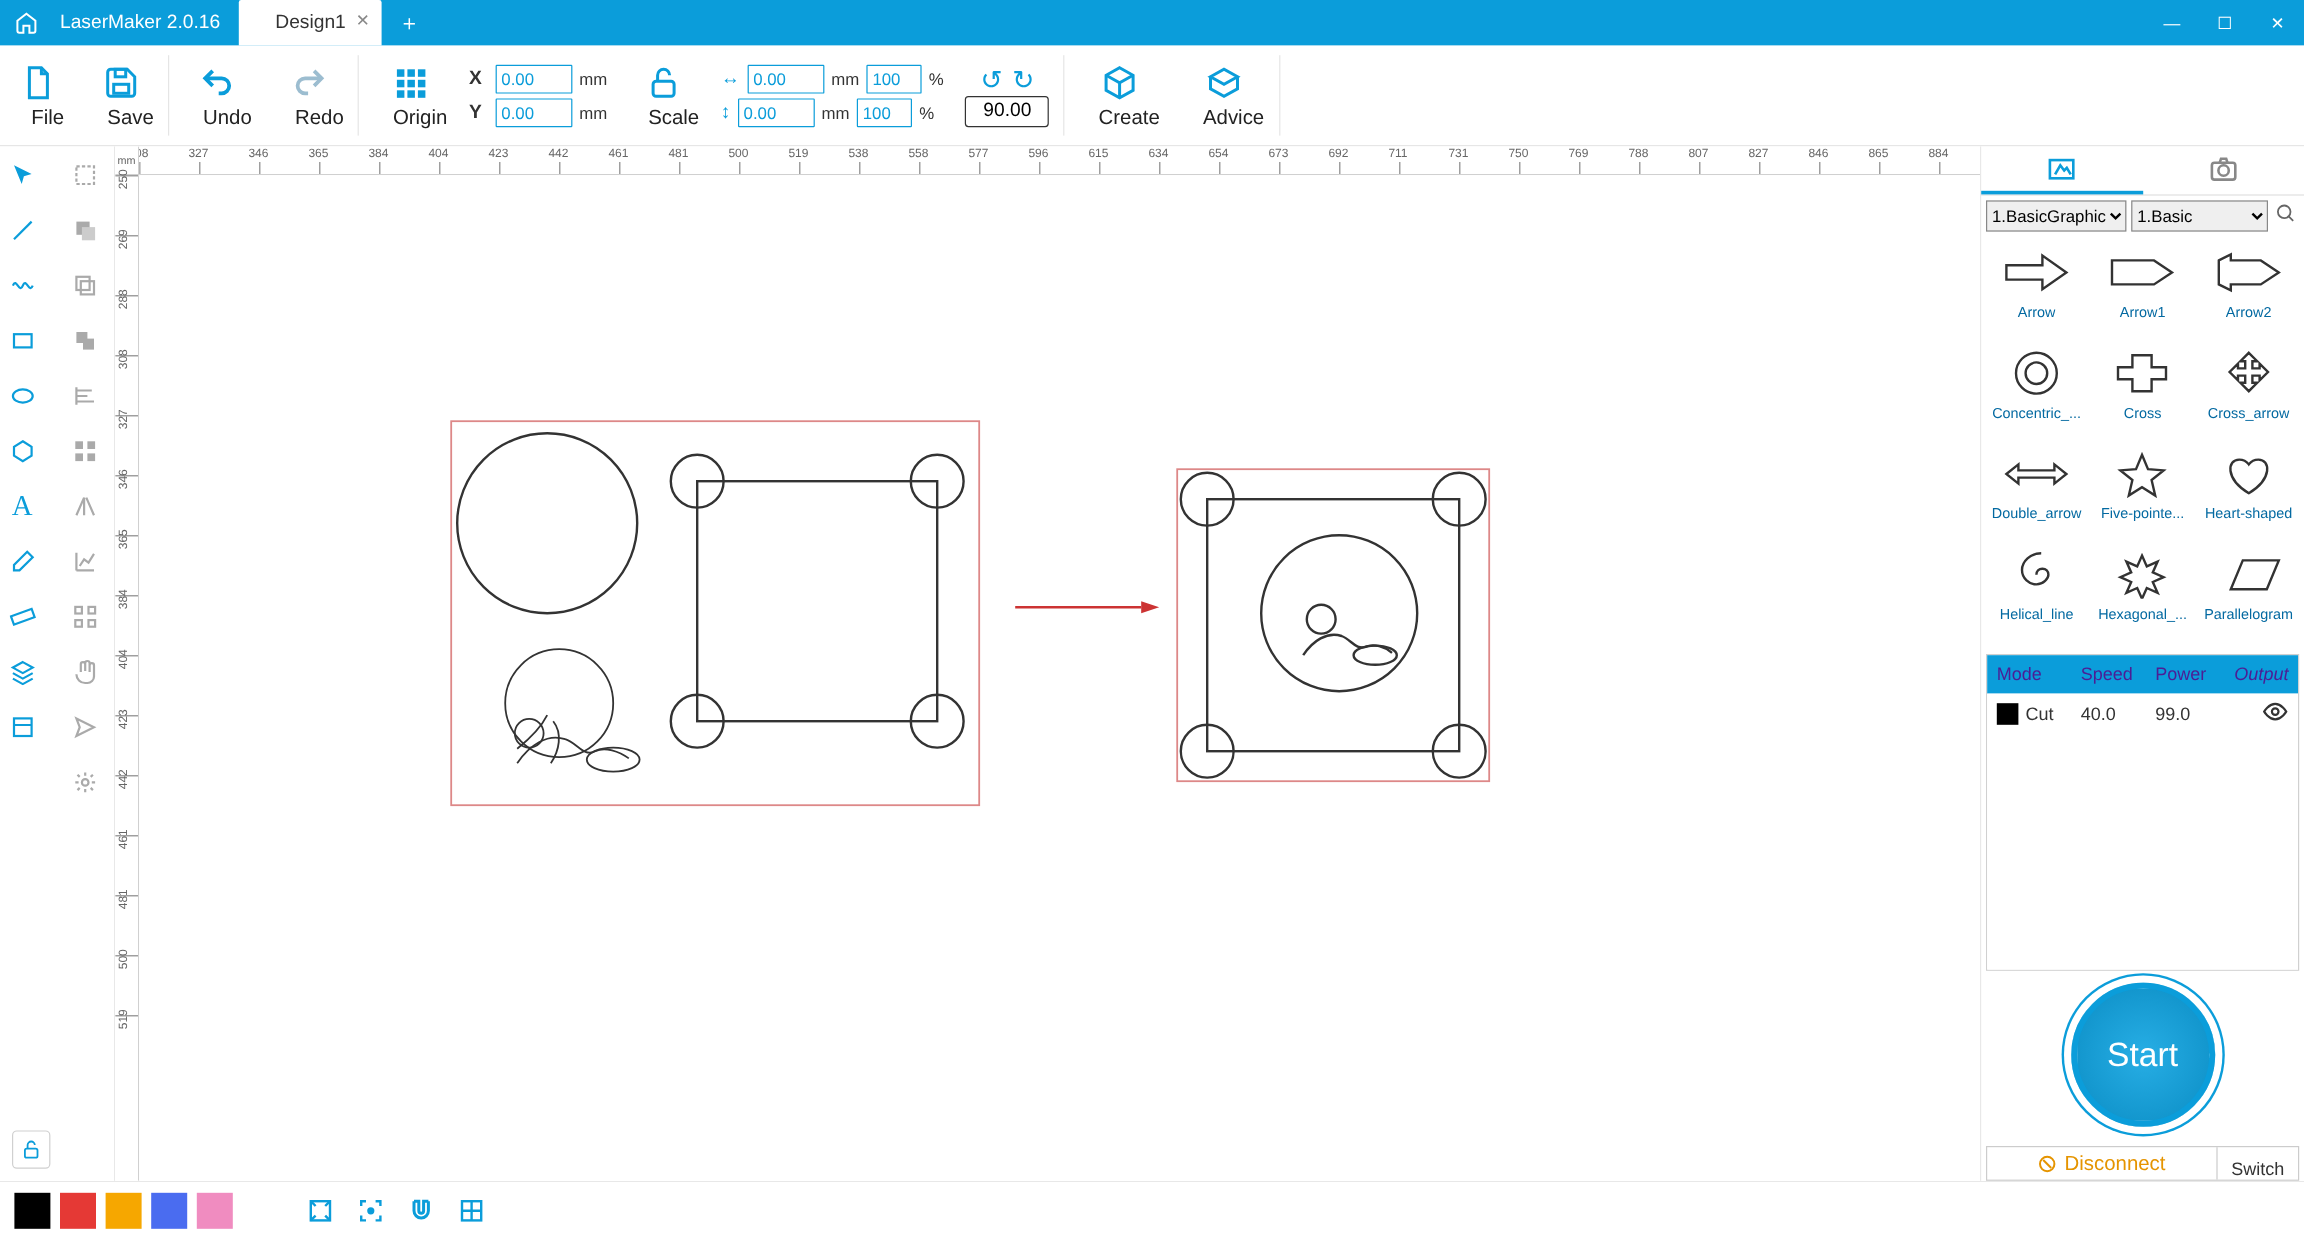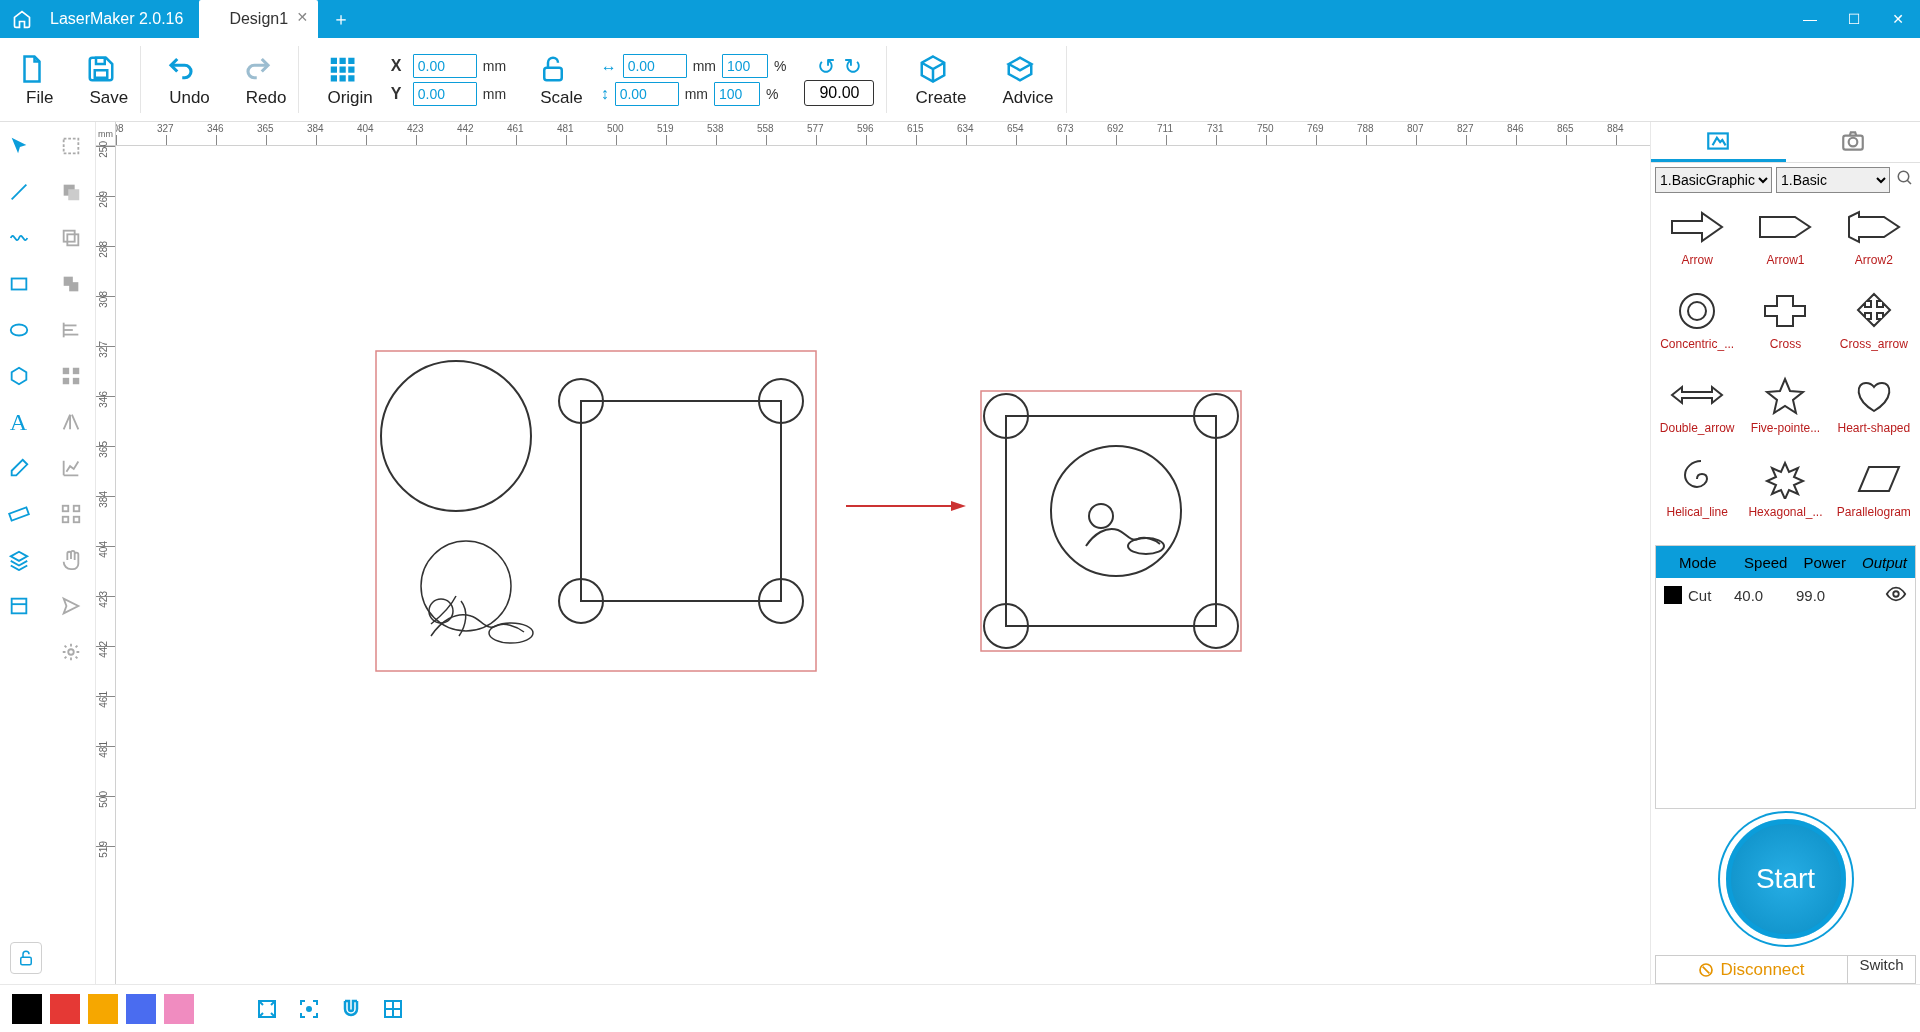--- a/index.html
+++ b/index.html
@@ -57,38 +57,38 @@
 
 
 .rightpanel { width: 270px; background: #fff; border-left: 1px solid #e8e8e8; display: flex; flex-direction: column; }
 .rp-tabs { height: 46px; display: flex; border-bottom: 1px solid #e0e0e0; }
 .rp-tab { flex: 1; display: flex; align-items: center; justify-content: center; color: #333; font-size: 22px; border-bottom: 3px solid transparent;}
 .rp-tab.active { border-bottom-color: #0b9dda; color:#0b9dda;}
 .rp-selects { display: flex; padding: 4px 4px; gap: 4px; }
 .rp-selects select { flex: 1; height: 26px; border: 1px solid #888; font-size: 14px; }
 .rp-search { width:22px; height:22px; color:#666; display:flex; align-items:center; justify-content:center;}
 .shape-grid { display: grid; grid-template-columns: repeat(3, 1fr); gap: 4px 4px; padding: 4px; overflow-y:auto; height: 380px;}
-.shape-cell { display: flex; flex-direction: column; align-items: center; font-size: 12px; color: #b91c1c;}
+.shape-cell { display: flex; flex-direction: column; align-items: center; font-size: 12px; color: #0369a1;}
 .shape-cell .s-icn { width: 70px; height: 52px; display: flex; align-items: center; justify-content: center; color:#333;}
 .shape-cell .s-lbl { white-space: nowrap; overflow: hidden; text-overflow: ellipsis; max-width: 80px; text-align:center;}
 
 .layer-table { border:1px solid #d0d0d0; margin: 8px 4px 0 4px; }
-.layer-head { display:flex; background:#0b9dda; color:#000000; font-size:15px; height:32px; align-items:center;padding-left:15px;}
+.layer-head { display:flex; background:#0b9dda; color:#4c1d95; font-size:15px; height:32px; align-items:center;}
 .layer-head div, .layer-row div { padding: 0 8px; }
 .lh-mode{width:70px;} .lh-speed{width:62px;} .lh-power{width:62px;} .lh-out{flex:1; text-align:right; padding-right:10px;font-style:italic;}
 .layer-row { display:flex; height:34px; align-items:center; font-size:15px; color:#333;}
 .layer-row .swatch{width:18px;height:18px; background:#000; margin-right:6px;}
 .layer-body { height: 230px; background:#fff; }
 
 .start-wrap { display:flex; align-items:center; justify-content:center; padding: 10px 0 16px;}
 .start-btn { width:120px; height:120px; border-radius:60px; border:5px solid #0b9dda; background: radial-gradient(circle at 50% 50%, #27aee5, #0b8dc4); color:#fff; font-size:28px; display:flex; align-items:center; justify-content:center; box-shadow: 0 0 0 6px #fff, 0 0 0 8px #0b9dda;}
 
 .conn-row { display:flex; height:32px; border:1px solid #ccc; margin: 0 4px;}
 .conn-status { flex:1; display:flex; align-items:center; justify-content:center; gap:6px; color:#e59400; font-size:17px;}
-.conn-switch { width:68px; display:flex; align-items:flex-start; justify-content:center; border-left:1px solid #ccc; font-size:15px; color:#333;}
+.conn-switch { width:68px; display:flex; align-items:flex-end; justify-content:center; border-left:1px solid #ccc; font-size:15px; color:#333;}
 
 
 .bottombar { height: 48px; background: #fff; border-top: 1px solid #e8e8e8; display: flex; align-items: center; padding: 0 12px; gap: 8px;}
 .color-sw { width: 30px; height: 30px; }
 .bb-gap { width: 40px;}
 .bb-icon { width: 34px; height: 34px; display:flex; align-items:center; justify-content:center; color:#0b9dda; font-size:22px;}
 </style>
 </head>
 <body>
 

